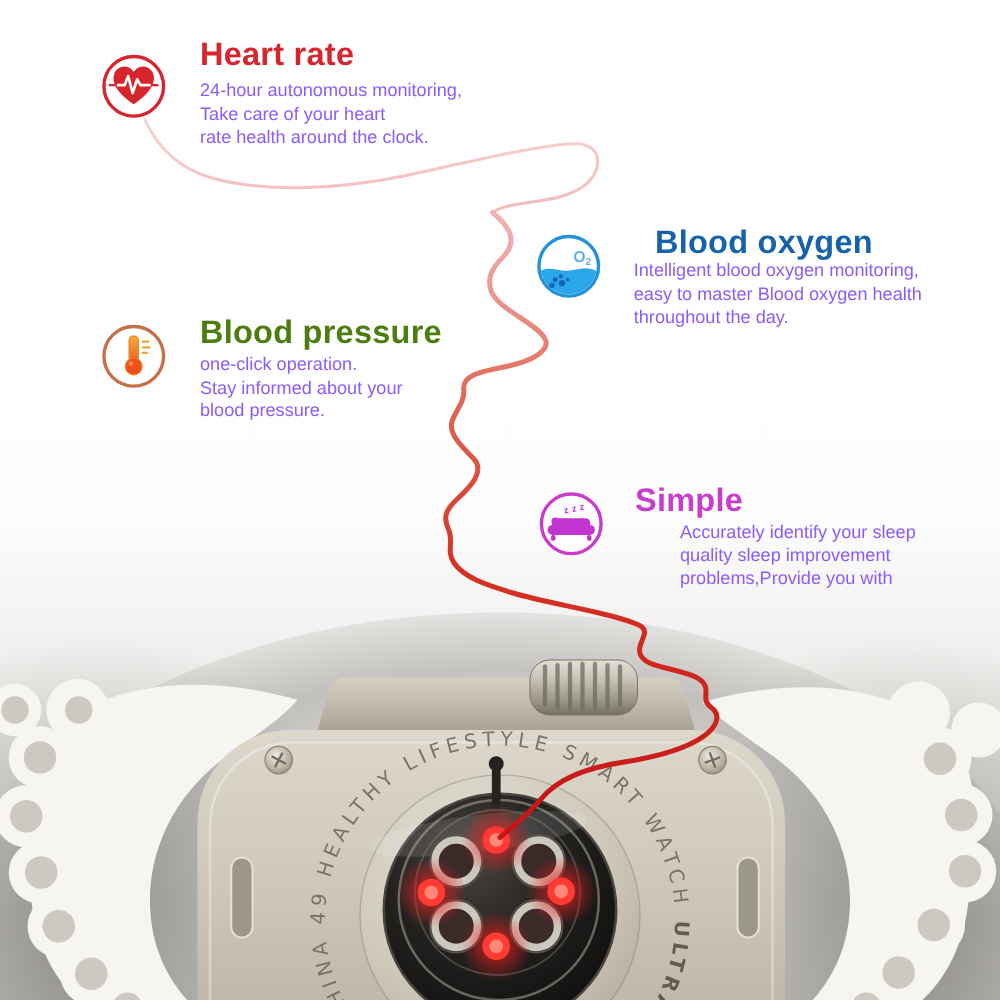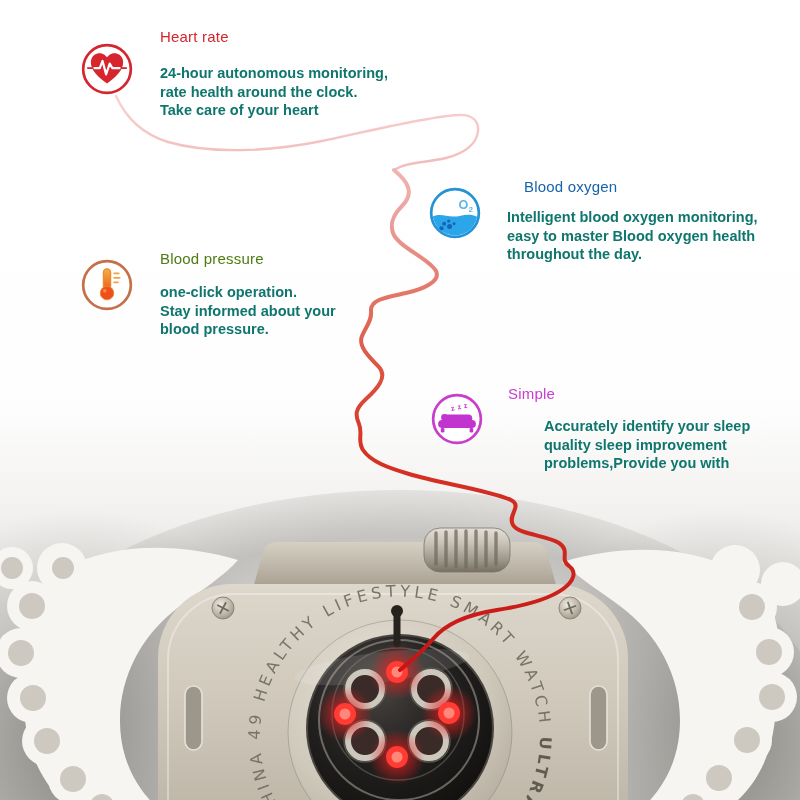--- a/index.html
+++ b/index.html
@@ -11,22 +11,22 @@
   .stage{position:absolute;inset:0;}
   .vignette{position:absolute;pointer-events:none;}
   .vignette.left{left:-150px;bottom:-150px;width:460px;height:460px;
     background:radial-gradient(circle,rgba(82,80,76,.40) 0%,rgba(82,80,76,0) 65%);}
   .vignette.right{right:-150px;bottom:-150px;width:460px;height:460px;
     background:radial-gradient(circle,rgba(82,80,76,.40) 0%,rgba(82,80,76,0) 65%);}
   svg.scene{position:absolute;left:0;top:0;width:800px;height:800px;}
   .feature{position:absolute;}
   .icon-badge{position:absolute;width:54px;height:54px;}
   .icon-badge svg{width:54px;height:54px;display:block;}
-  .title{position:absolute;margin:0;font-size:15px;font-weight:400;letter-spacing:.2px;white-space:nowrap;}
-  .desc{position:absolute;font-size:14.5px;line-height:18.5px;color:#0f766e;white-space:nowrap;font-weight:bold;}
+  .title{position:absolute;margin:0;font-size:26px;font-weight:700;letter-spacing:.2px;white-space:nowrap;}
+  .desc{position:absolute;font-size:14.5px;line-height:18.5px;color:#8b5cf6;white-space:nowrap;}
   .f-heart{left:80px;top:28px;}
   .f-heart .icon-badge{left:0;top:14px;}
   .f-heart .title{left:80px;top:0;color:#d6252d;}
   .f-heart .desc{left:80px;top:36px;}
   .f-oxygen{left:428px;top:178px;}
   .f-oxygen .icon-badge{left:0;top:8px;}
   .f-oxygen .title{left:96px;top:0;color:#1663ab;}
   .f-oxygen .desc{left:79px;top:30px;}
   .f-bp{left:80px;top:250px;}
   .f-bp .icon-badge{left:0;top:8px;}
@@ -257,22 +257,22 @@
         <circle cx="30" cy="30" r="26.5" fill="#ffffff" stroke="#d6252d" stroke-width="3"></circle>
         <line x1="8" y1="29" x2="17" y2="29" stroke="#d6252d" stroke-width="2"></line>
         <line x1="43" y1="29" x2="52" y2="29" stroke="#d6252d" stroke-width="2"></line>
         <path fill="#d6252d" d="M30 46 C15 36 10.5 26.5 12.5 19.5 C14.5 12.5 22.5 10.5 27.5 14.5 L30 17 L32.5 14.5 C37.5 10.5 45.5 12.5 47.5 19.5 C49.5 26.5 45 36 30 46 Z"></path>
         <polyline points="16,29 22,29 25,21 29,36 33,24 36,29 44,29" fill="none" stroke="#ffffff" stroke-width="2.4" stroke-linejoin="round" stroke-linecap="round"></polyline>
       </svg>
     </div>
     <h2 class="title">Heart rate</h2>
     <div class="desc">
       <div>24-hour autonomous monitoring,</div>
+      <div>Take care of your heart</div>
       <div>rate health around the clock.</div>
-      <div>Take care of your heart</div>
     </div>
   </section>
 
   <section class="feature f-oxygen">
     <div class="icon-badge">
       <svg viewBox="0 0 60 60">
         <defs>
             <clipPath id="o2clip">
               <circle cx="30" cy="30" r="25"></circle>
             </clipPath>

